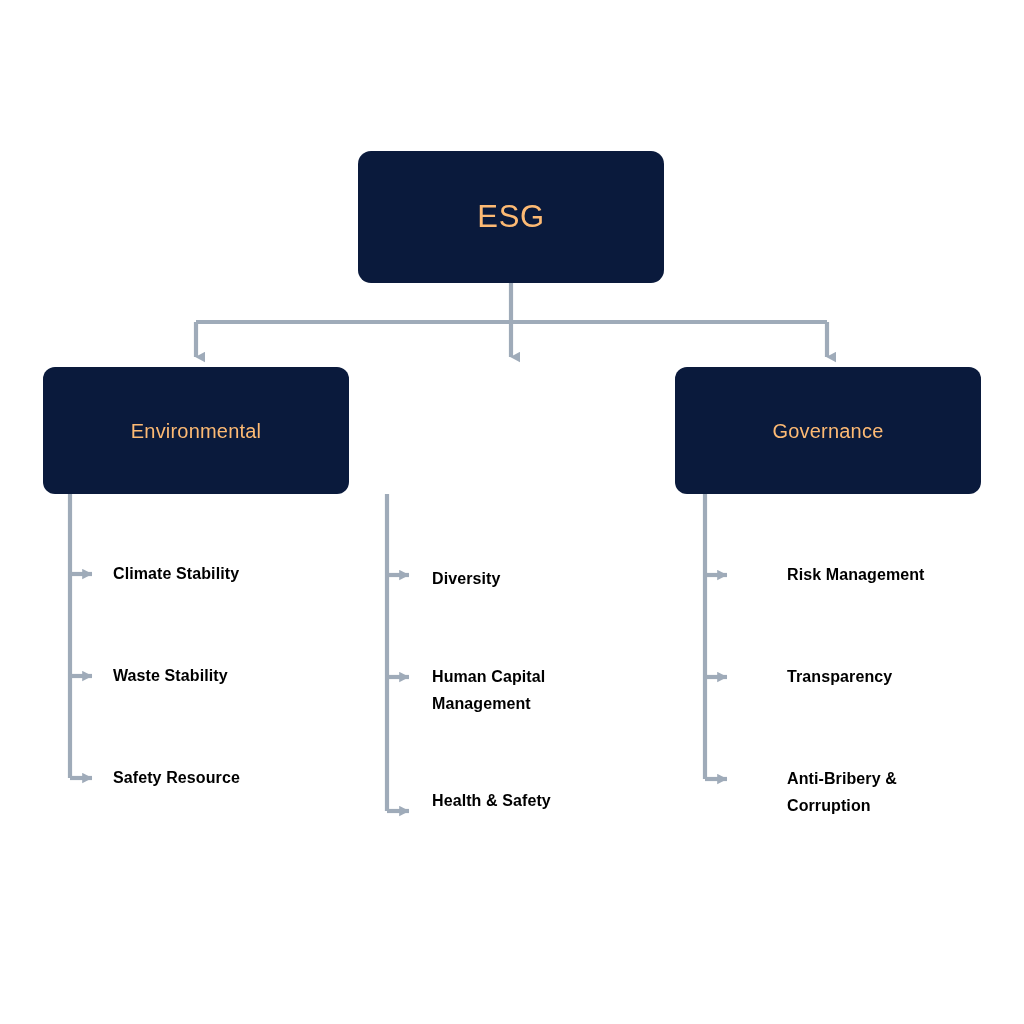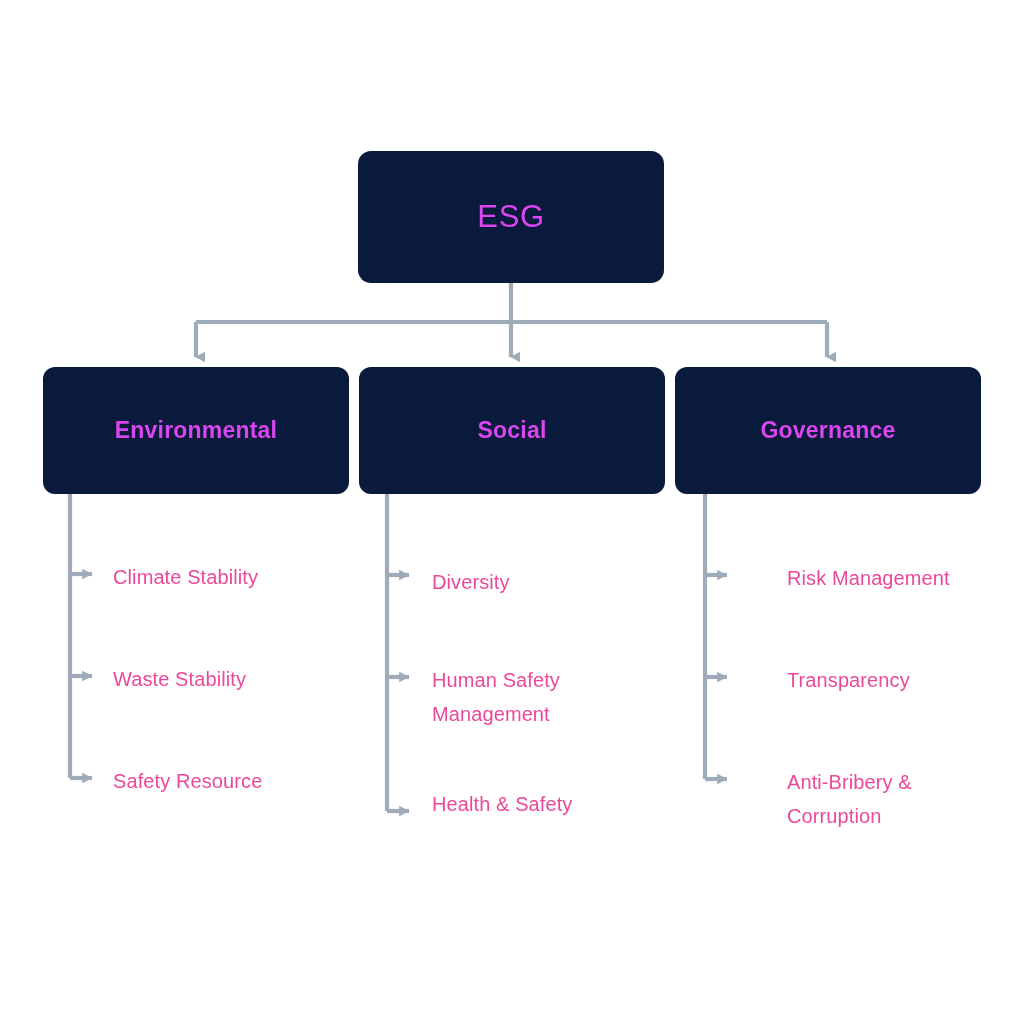--- a/index.html
+++ b/index.html
@@ -33,21 +33,21 @@
     position: absolute;
     background: #0a1a3c;
     border-radius: 12px;
     display: flex;
     align-items: center;
     justify-content: center;
     box-sizing: border-box;
     color: #ffffff;
   }
   .node-label {
-    color: #d946ef;
+    color: #fdba74;
     font-weight: 400;
     letter-spacing: 0.2px;
     text-align: center;
     line-height: 1.2;
   }
   #node-root {
     left: 358px;
     top: 151px;
     width: 306px;
     height: 132px;
@@ -69,30 +69,29 @@
     width: 306px;
     height: 127px;
   }
   #node-governance {
     left: 675px;
     top: 367px;
     width: 306px;
     height: 127px;
   }
   .node-l2 .node-label {
-    font-size: 23px;
-    font-weight: bold;
+    font-size: 20px;
   }
 
   
   .leaf-label {
     position: absolute;
-    font-size: 20px;
-    font-weight: 400;
-    color: #ec4899;
+    font-size: 16px;
+    font-weight: 700;
+    color: #000000;
     line-height: 1.68;
     letter-spacing: 0.1px;
     white-space: pre-line;
   }
   .leaf-col-env .leaf-label { left: 113px; }
   .leaf-col-soc .leaf-label { left: 432px; }
   .leaf-col-gov .leaf-label { left: 787px; }
 </style>
 </head>
 <body>
@@ -137,37 +136,34 @@
   </svg>
 
   <div class="node node-root" id="node-root">
     <span class="node-label">ESG</span>
   </div>
 
   <div class="node node-l2" id="node-environmental">
     <span class="node-label">Environmental</span>
   </div>
 
-  <div class="node node-l2" id="node-social">
-    <span class="node-label">Social</span>
-  </div>
 
   <div class="node node-l2" id="node-governance">
     <span class="node-label">Governance</span>
   </div>
 
   <div class="leaf-col leaf-col-env">
     <div class="leaf-label" style="top:561px">Climate Stability</div>
     <div class="leaf-label" style="top:663px">Waste Stability</div>
     <div class="leaf-label" style="top:765px">Safety Resource</div>
   </div>
 
   <div class="leaf-col leaf-col-soc">
     <div class="leaf-label" style="top:566px">Diversity</div>
-    <div class="leaf-label" style="top:664px">Human Safety
+    <div class="leaf-label" style="top:664px">Human Capital
 Management</div>
     <div class="leaf-label" style="top:788px">Health &amp; Safety</div>
   </div>
 
   <div class="leaf-col leaf-col-gov">
     <div class="leaf-label" style="top:562px">Risk Management</div>
     <div class="leaf-label" style="top:664px">Transparency</div>
     <div class="leaf-label" style="top:766px">Anti-Bribery &amp;
 Corruption</div>
   </div>

